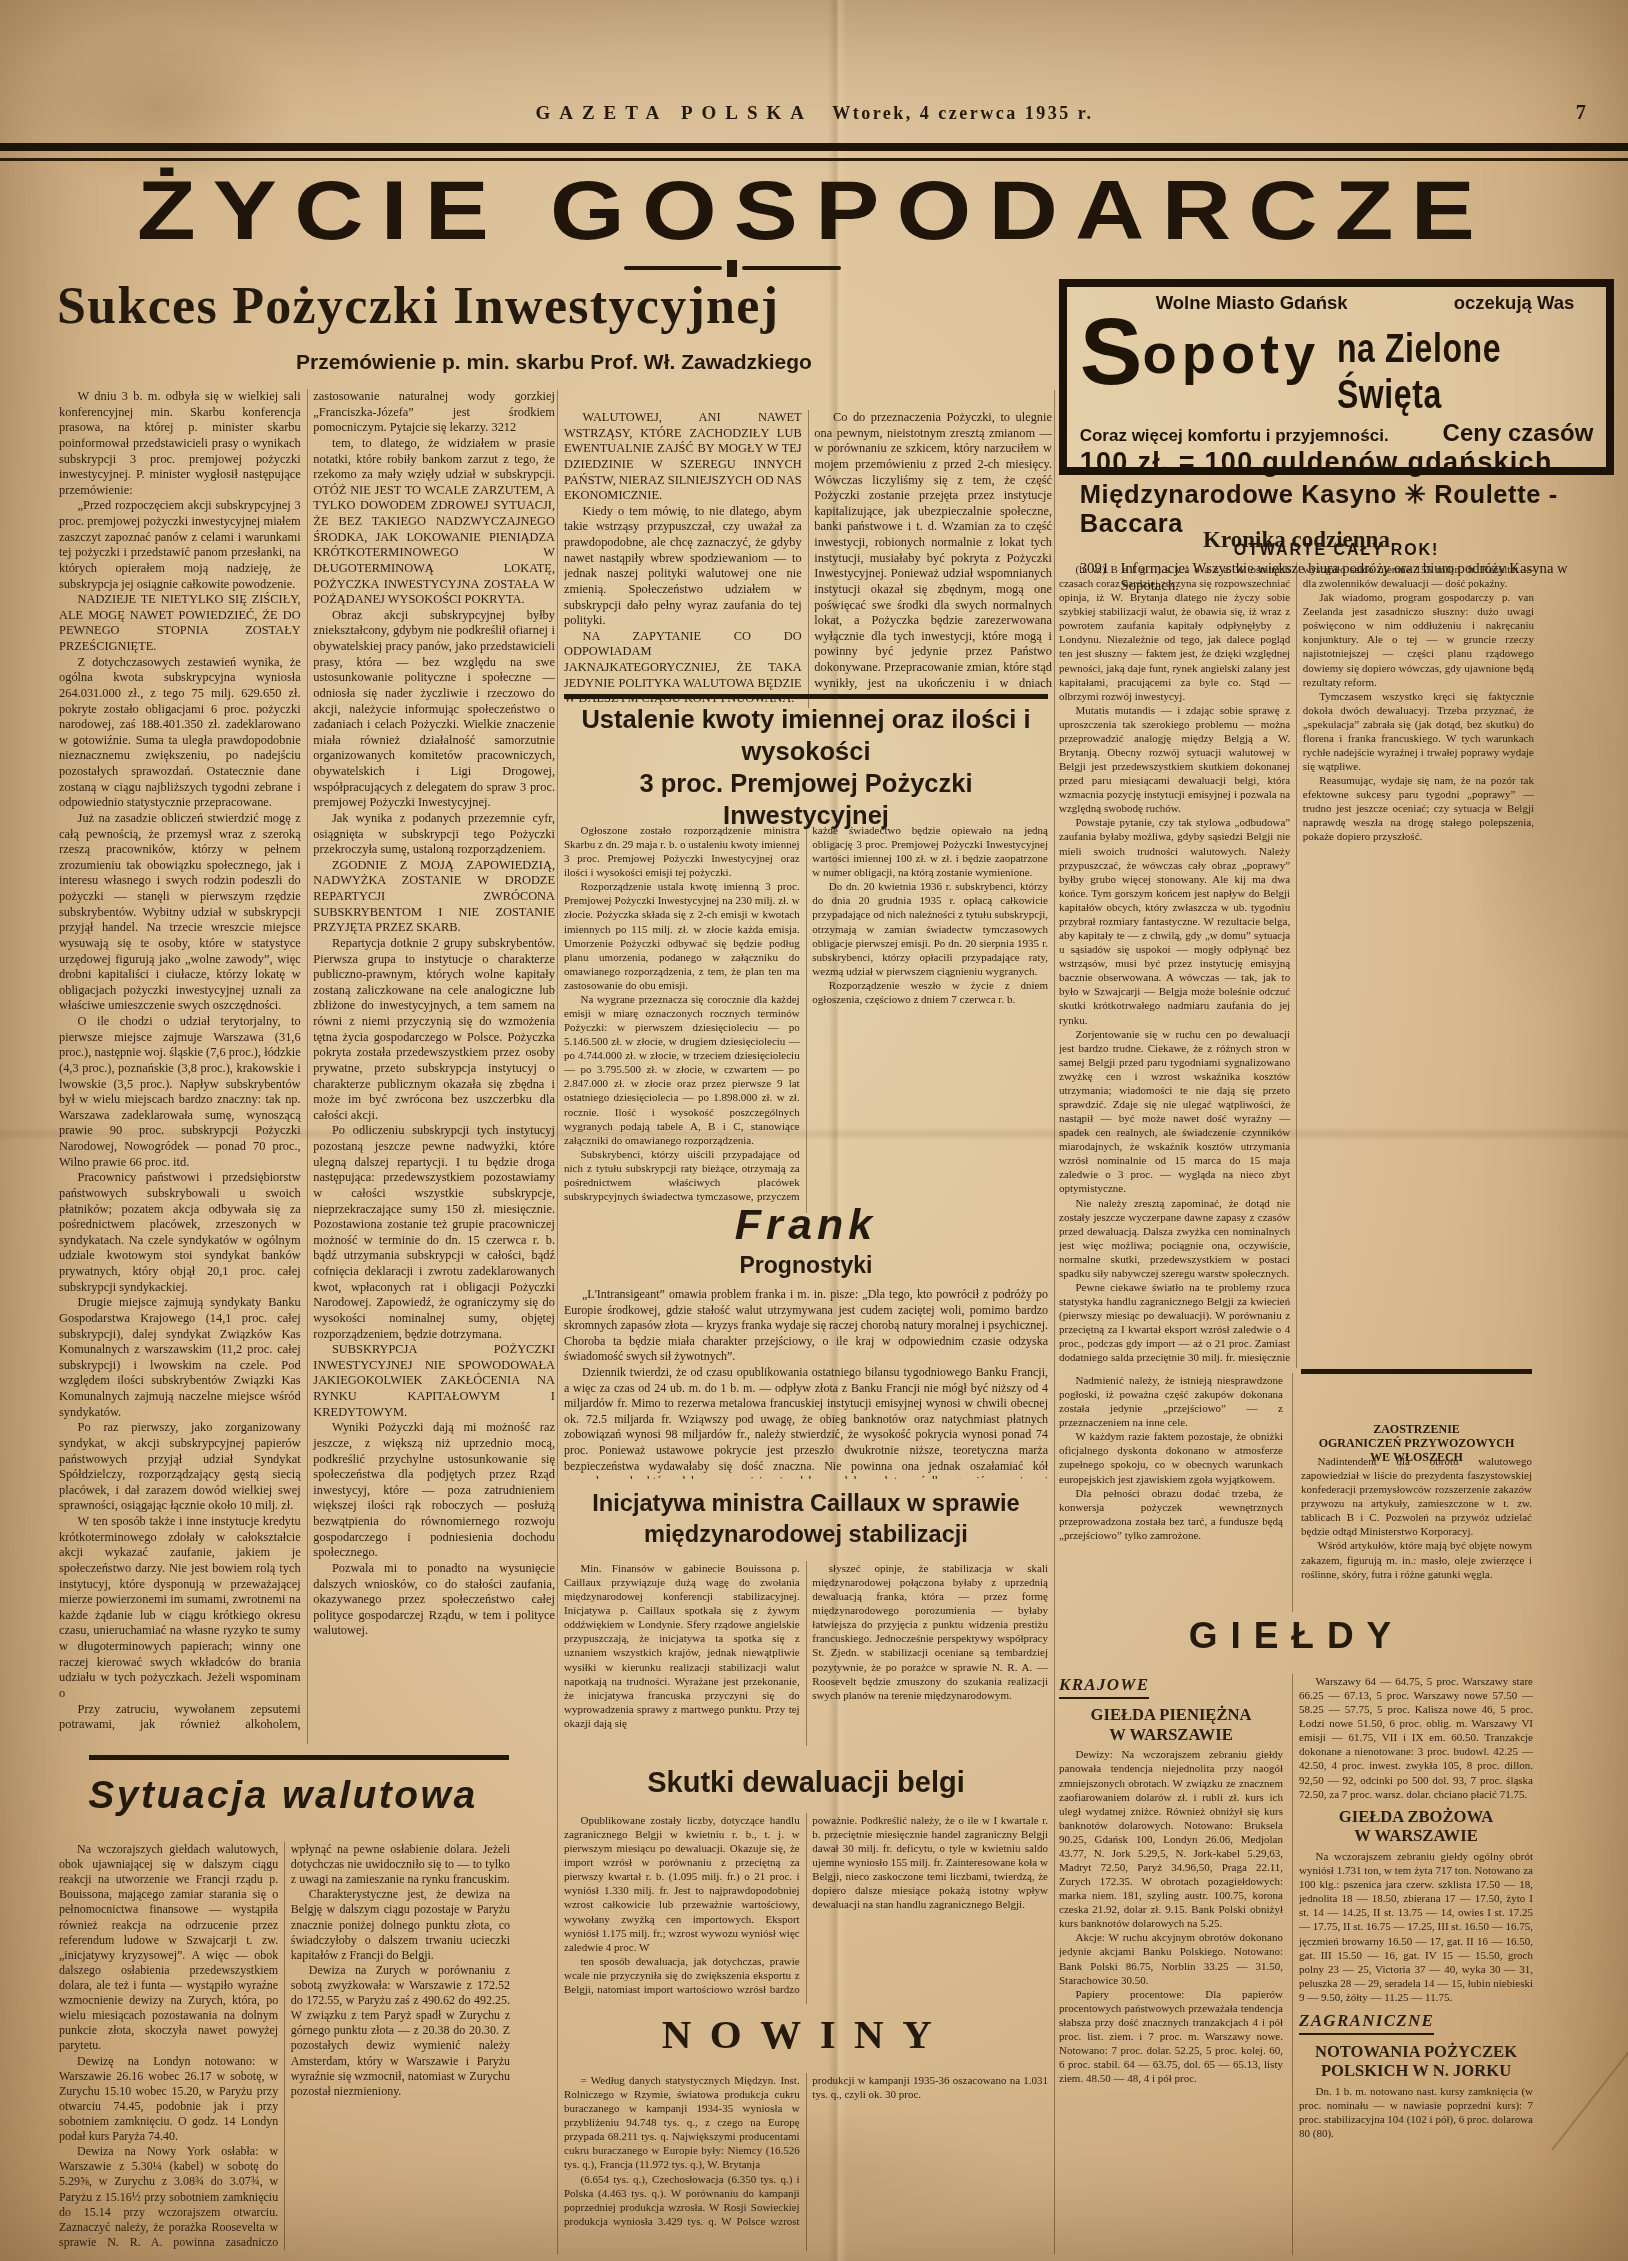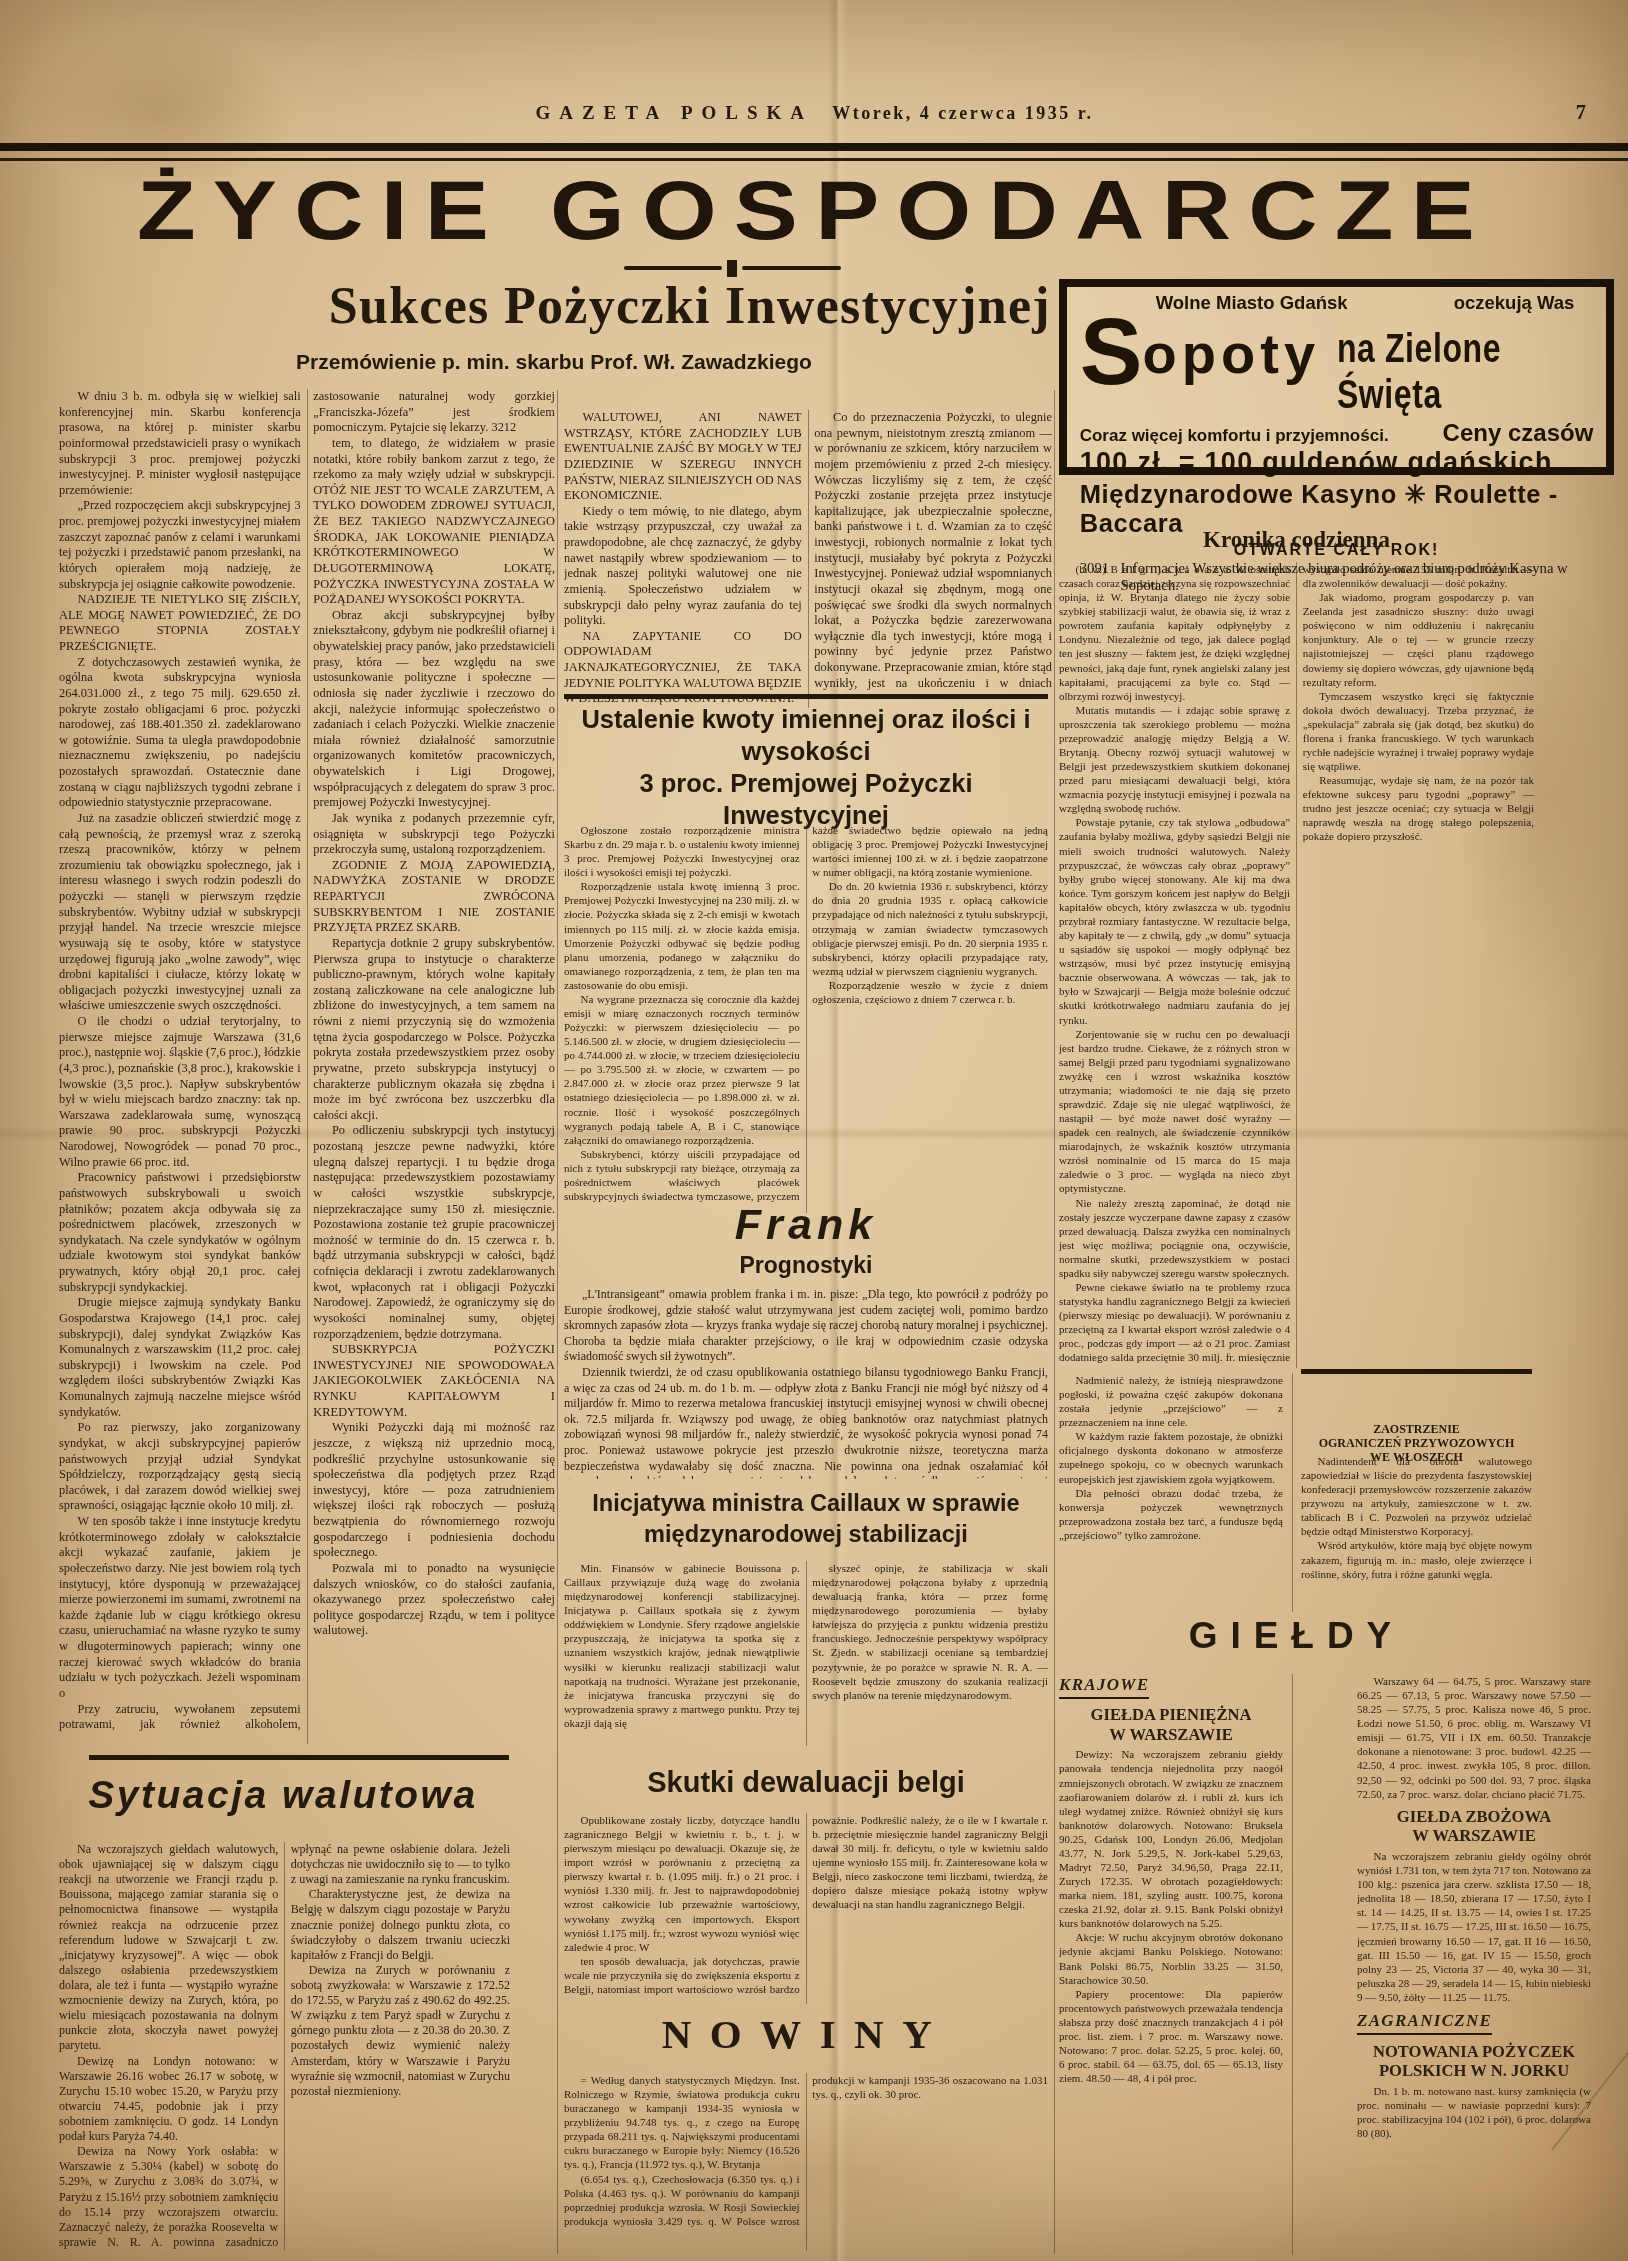--- a/index.html
+++ b/index.html
@@ -23,21 +23,21 @@
   .rule-thick{position:absolute;left:0;width:100%;height:8.3px;background:#1d1309;}
   .rule-thin{position:absolute;left:0;width:100%;height:2.5px;background:#2a1d0f;}
 
   .banner{position:absolute;top:164px;left:0;width:100%;text-align:center;white-space:nowrap;
     font-family:"Liberation Sans",sans-serif;font-weight:bold;font-size:75px;letter-spacing:.18em;
     color:#20150a;transform:scale(1.28,1.12);transform-origin:50% 20%;}
   .divider{position:absolute;top:260px;left:50%;width:217px;margin-left:-191px;display:flex;align-items:center;}
   .divider .bar{flex:1;height:3.8px;background:#241809;border-radius:1.9px;}
   .divider .knob{width:10.2px;height:16.6px;background:#241809;margin:0 5.1px;}
 
-  .lead-title{position:absolute;top:276px;left:57px;width:994px;text-align:right;
+  .lead-title{position:absolute;top:276px;left:57px;width:994px;text-align:left;
     font-size:52px;font-weight:600;letter-spacing:1.3px;color:#241a0e;}
   .lead-sub{position:absolute;top:350px;left:57px;width:994px;text-align:center;
     font-family:"Liberation Sans",sans-serif;font-weight:bold;font-size:21px;color:#241a0e;}
 
   .col-block{position:absolute;column-gap:12.7px;column-rule:0.6px solid rgba(62,44,26,.5);
     column-fill:auto;overflow:hidden;text-align:justify;font-size:12.4px;line-height:1.26;}
   .col-block p,.flow p{margin:0;text-indent:1.5em;}
   .small17{font-size:11px;line-height:1.28;}
   .flow{position:absolute;overflow:hidden;text-align:justify;}
 
@@ -186,21 +186,21 @@
     <div class="subhead-caps">
       <div>GIEŁDA PIENIĘŻNA</div>
       <div>W WARSZAWIE</div>
     </div>
     <div>
         <p>Dewizy: Na wczorajszem zebraniu giełdy panowała tendencja niejednolita przy naogół zmniejszonych obrotach. W związku ze znacznem zaofiarowaniem dolarów zł. i rubli zł. kurs ich uległ wydatnej zniżce. Również obniżył się kurs banknotów dolarowych. Notowano: Bruksela 90.25, Gdańsk 100, Londyn 26.06, Medjolan 43.77, N. Jork 5.29,5, N. Jork-kabel 5.29,63, Madryt 72.50, Paryż 34.96,50, Praga 22.11, Zurych 172.35. W obrotach pozagiełdowych: marka niem. 181, szyling austr. 100.75, korona czeska 21.92, dolar zł. 9.15. Bank Polski obniżył kurs banknotów dolarowych na 5.25.</p>
         <p>Akcje: W ruchu akcyjnym obrotów dokonano jedynie akcjami Banku Polskiego. Notowano: Bank Polski 86.75, Norblin 33.25 — 31.50, Starachowice 30.50.</p>
         <p>Papiery procentowe: Dla papierów procentowych państwowych przeważała tendencja słabsza przy dość znacznych tranzakcjach 4 i pół proc. list. ziem. i 7 proc. m. Warszawy nowe. Notowano: 7 proc. dolar. 52.25, 5 proc. kolej. 60, 6 proc. stabil. 64 — 63.75, dol. 65 — 65.13, listy ziem. 48.50 — 48, 4 i pół proc.</p>
       </div>
   </div>
-  <div class="flow small17" style="left:1357px;top:1674px;width:234px;height:581px;">
+  <div class="flow small17" style="left:1299px;top:1674px;width:234px;height:581px;">
     <div>
         <p>Warszawy 64 — 64.75, 5 proc. Warszawy stare 66.25 — 67.13, 5 proc. Warszawy nowe 57.50 — 58.25 — 57.75, 5 proc. Kalisza nowe 46, 5 proc. Łodzi nowe 51.50, 6 proc. oblig. m. Warszawy VI emisji — 61.75, VII i IX em. 60.50. Tranzakcje dokonane a nienotowane: 3 proc. budowl. 42.25 — 42.50, 4 proc. inwest. zwykła 105, 8 proc. dillon. 92,50 — 92, odcinki po 500 dol. 93, 7 proc. śląska 72.50, za 7 proc. warsz. dolar. chciano płacić 71.75.</p>
       </div>
     <div class="subhead-caps">
       <div>GIEŁDA ZBOŻOWA</div>
       <div>W WARSZAWIE</div>
     </div>
     <div>
         <p>Na wczorajszem zebraniu giełdy ogólny obrót wyniósł 1.731 ton, w tem żyta 717 ton. Notowano za 100 klg.: pszenica jara czerw. szklista 17.50 — 18, jednolita 18 — 18.50, zbierana 17 — 17.50, żyto I st. 14 — 14.25, II st. 13.75 — 14, owies I st. 17.25 — 17.75, II st. 16.75 — 17.25, III st. 16.50 — 16.75, jęczmień browarny 16.50 — 17, gat. II 16 — 16.50, gat. III 15.50 — 16, gat. IV 15 — 15.50, groch polny 23 — 25, Victoria 37 — 40, wyka 30 — 31, peluszka 28 — 29, seradela 14 — 15, łubin niebieski 9 — 9.50, żółty — 11.25 — 11.75.</p>
       </div>

